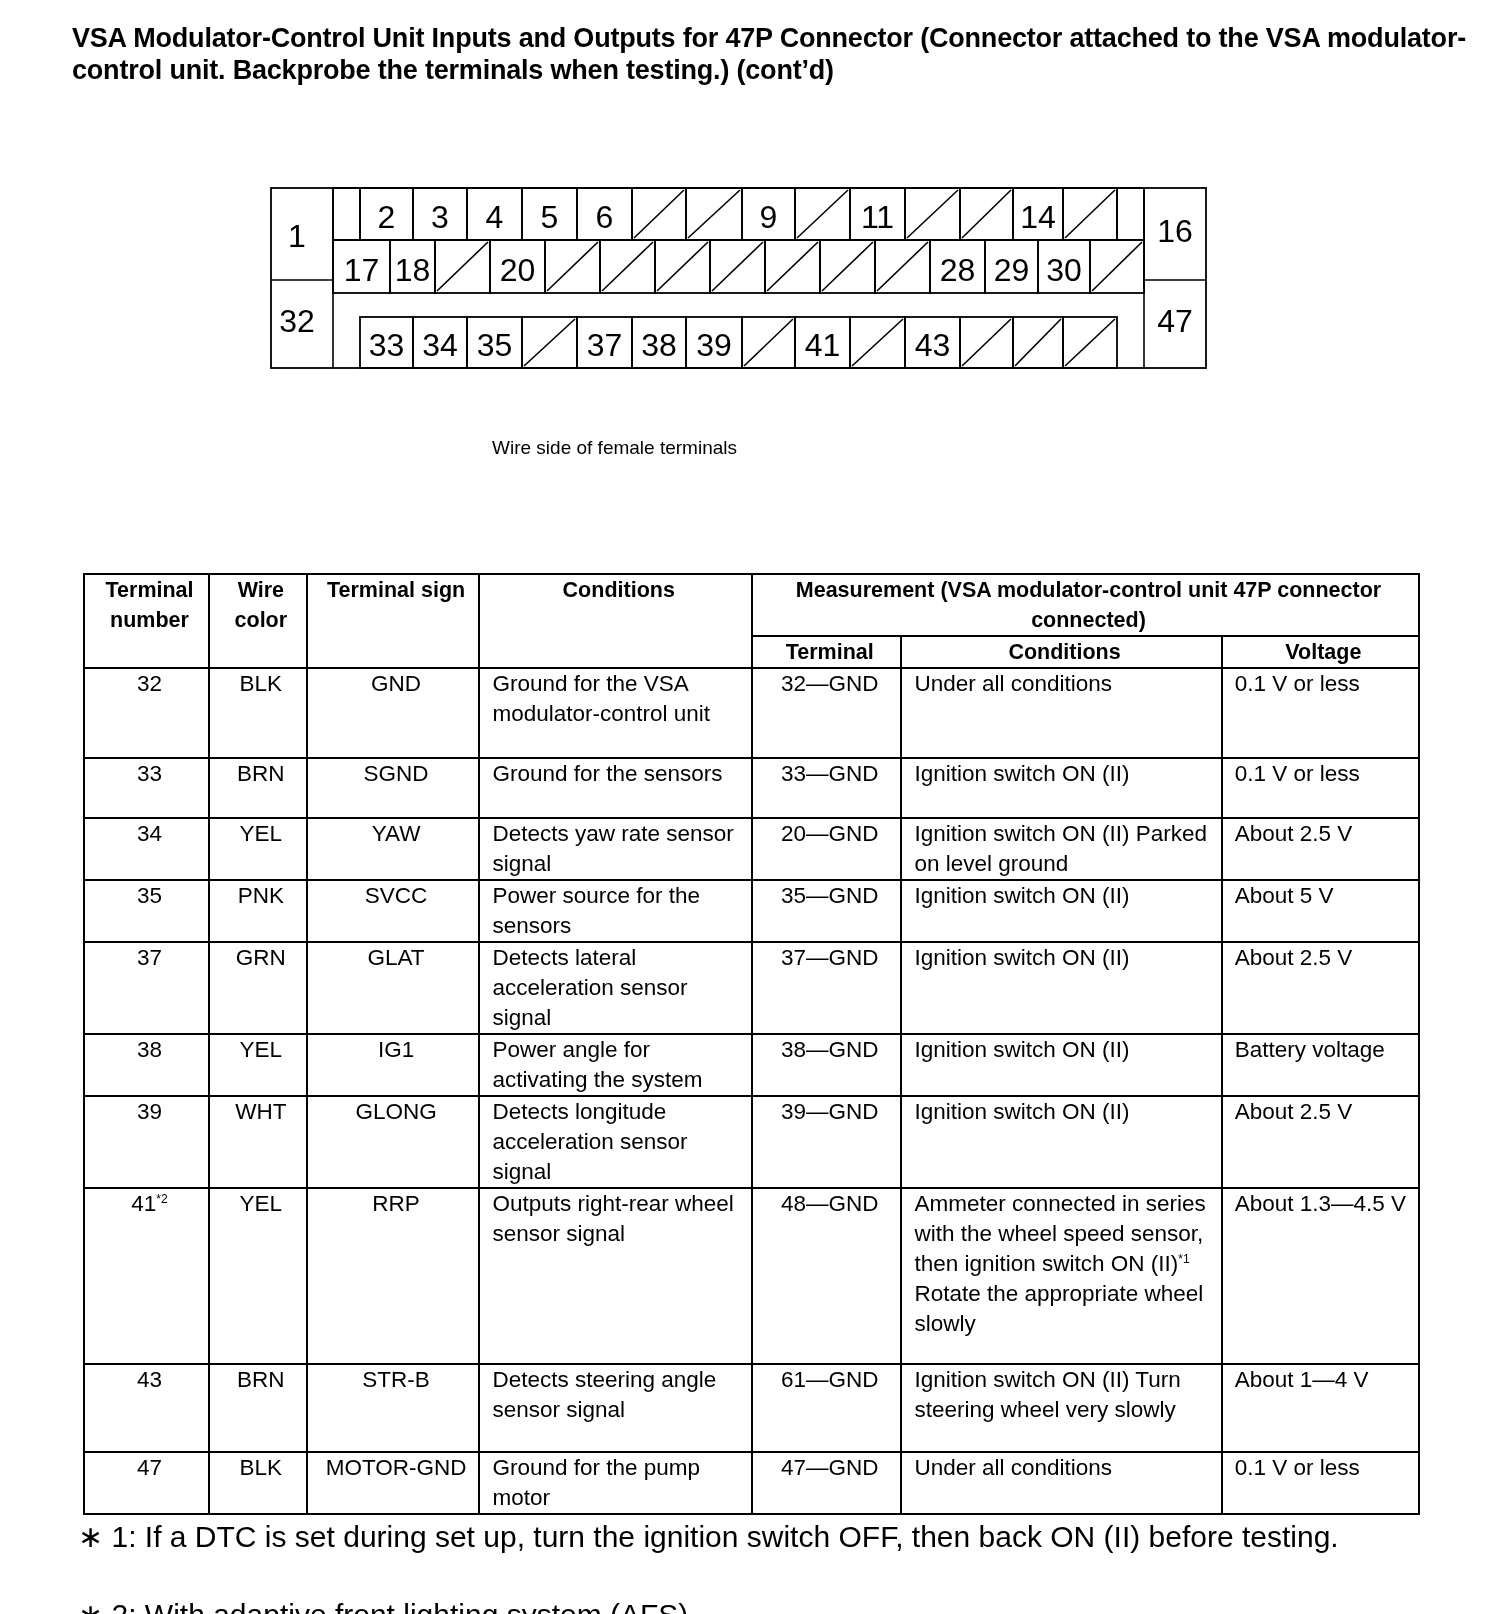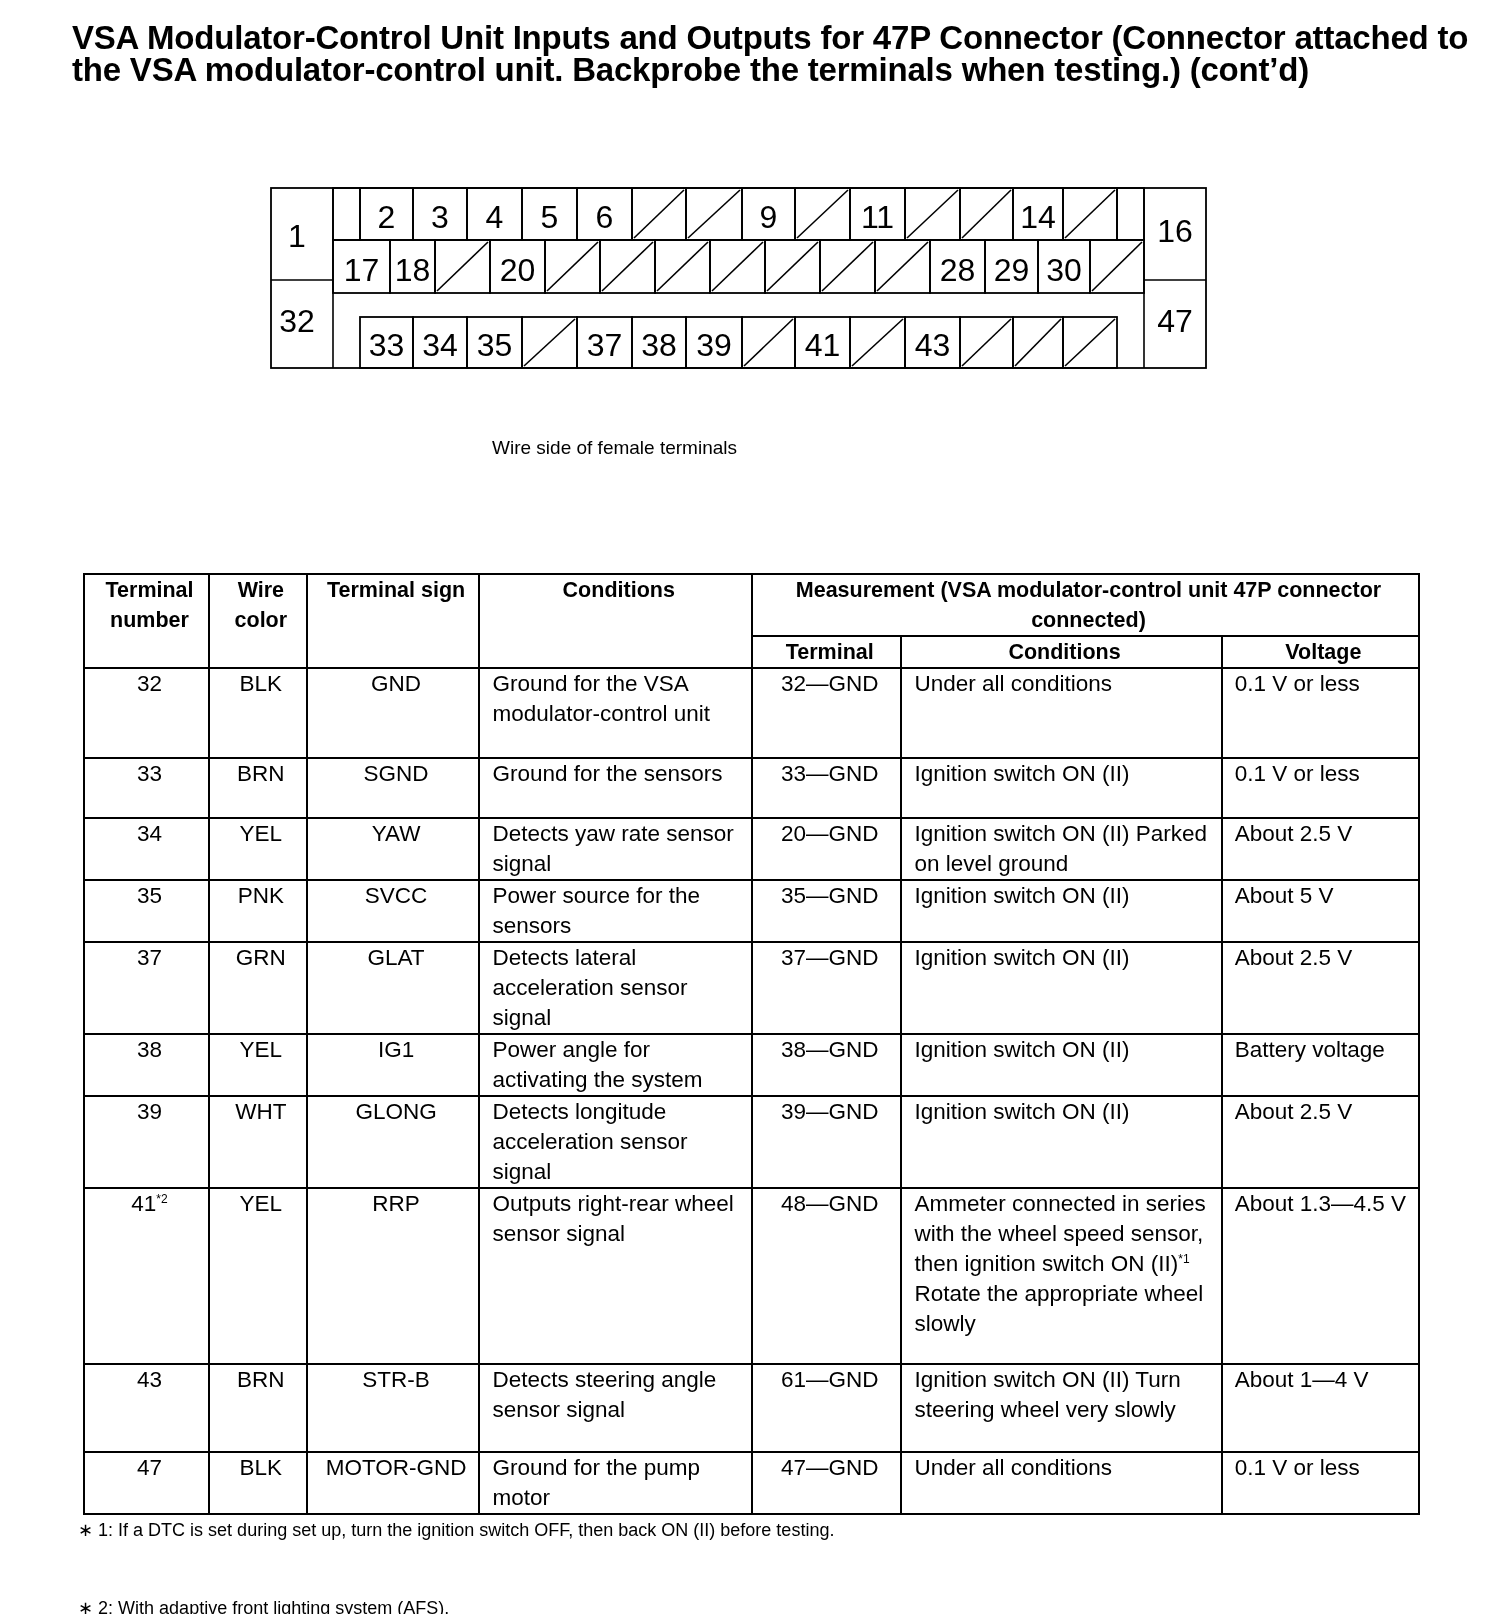--- a/index.html
+++ b/index.html
@@ -1,25 +1,25 @@
 <!DOCTYPE html>
 <html><head>
 <meta charset="utf-8">
 <style>
   html,body{margin:0;padding:0;background:#fff;}
   body{width:1504px;height:1614px;position:relative;font-family:"Liberation Sans",sans-serif;color:#000;overflow:hidden;}
-  .title{position:absolute;left:72px;top:22px;width:1400px;font-weight:bold;font-size:33px;line-height:32px;letter-spacing:-0.2px;}
+  .title{position:absolute;left:72px;top:22px;width:1400px;font-weight:bold;font-size:27px;line-height:32px;letter-spacing:-0.2px;}
   .conn{position:absolute;left:270px;top:187px;}
   .caption{position:absolute;left:0;width:1229px;top:437px;text-align:center;font-size:19px;}
   table.spec{position:absolute;left:83px;top:573px;width:1337px;border-collapse:collapse;font-size:22.5px;line-height:30px;}
   table.spec td, table.spec th{border:2px solid #000;vertical-align:top;padding:0 6px 0 12px;}
   table.spec th{font-weight:bold;font-size:21.5px;text-align:center;line-height:30px;margin-top:38px;}
   td.c{text-align:center;padding-left:6px;}
   .sup{font-size:12px;vertical-align:super;line-height:0;}
-  .foot{position:absolute;left:78px;font-size:18px;}
+  .foot{position:absolute;left:78px;font-size:30px;}
   .dlg{stroke:#000;stroke-width:1.6;}
   .cell{fill:none;stroke:#000;stroke-width:1.8;}
   .lbl{font-family:"Liberation Sans",sans-serif;font-size:32px;fill:#000;}
 </style>
 </head>
 <body>
 
 <div class="title">VSA Modulator-Control Unit Inputs and Outputs for 47P Connector (Connector attached to the VSA modulator-control unit. Backprobe the terminals when testing.) (cont’d)</div>
 
 <svg class="conn" width="950" height="195" viewBox="0 0 950 195" id="conn-svg">

